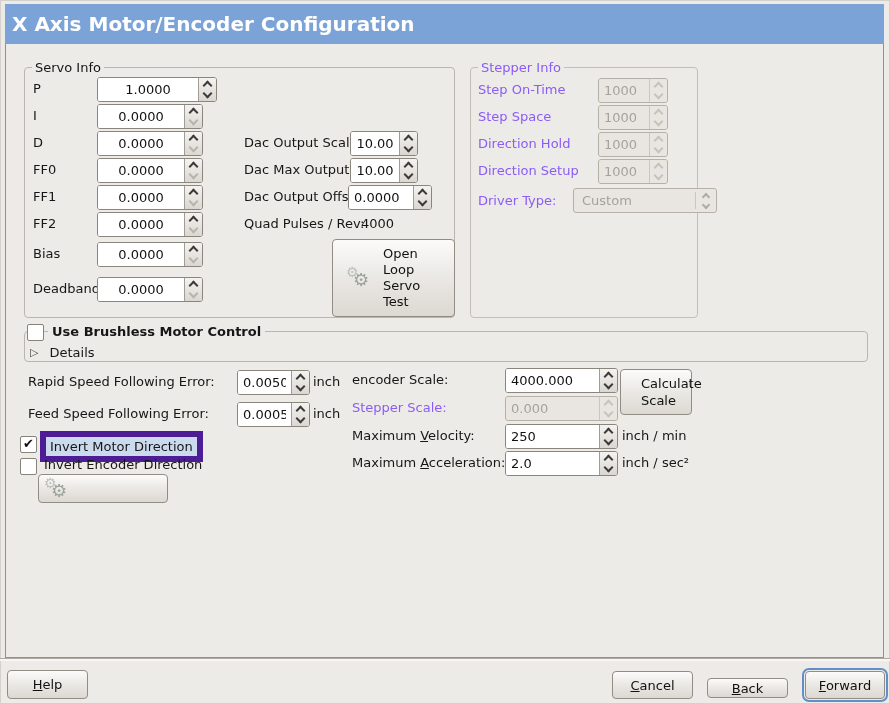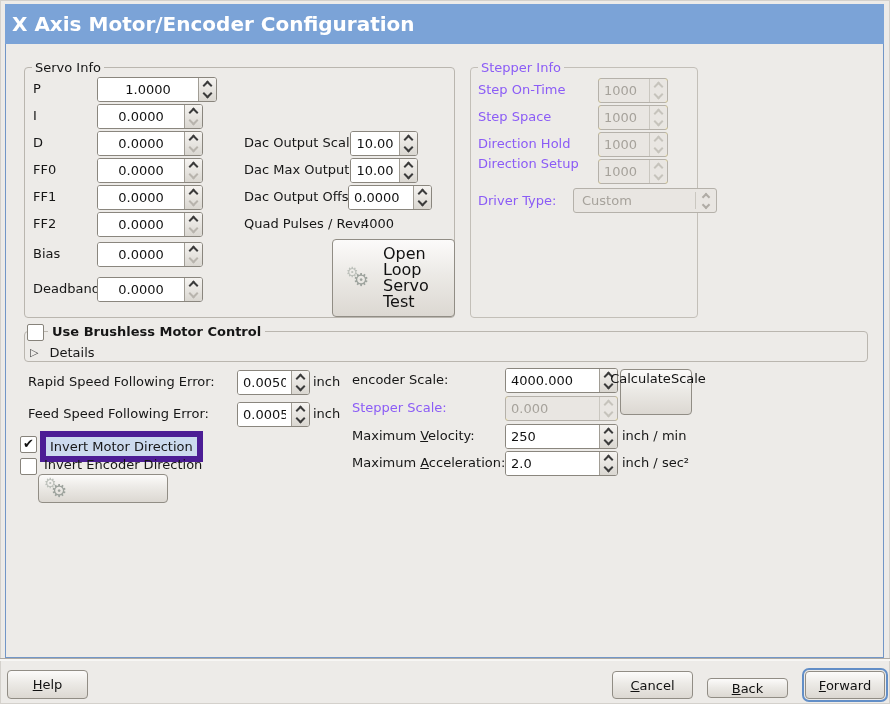--- a/index.html
+++ b/index.html
@@ -54,21 +54,21 @@
   .cb{position:absolute;width:15px;height:15px;background:#fff;border:1px solid #87837b;border-radius:2px;display:flex;align-items:center;justify-content:center;box-sizing:content-box}
   .cb .mark{font-size:13px;line-height:1;margin-top:-2px;color:#101010}
   .hl{position:absolute;background:#ccdaee;border:6px solid #4c1d95;padding:1px 4px;line-height:17px}
   
   .gears{position:relative;width:28px;height:26px;flex:0 0 auto}
   .gears .g1{position:absolute;left:1px;top:-1px;font-size:14px;color:#bcc0ba}
   .gears .g2{position:absolute;left:8px;top:4px;font-size:18px;color:#9da39d}
   .exp-tri{font-size:11px;color:#3c3c3c}
   .sep{position:absolute;left:0;top:658px;width:890px;height:2px;border-top:1px solid #aeaaa4;background:#f7f6f4}
   .quadval{position:absolute;height:24px;line-height:24px}
-  .olines{text-align:left;line-height:16px;font-size:16px}
+  .olines{text-align:left;line-height:16px;font-size:13px}
   u{text-decoration:underline}
 </style>
 </head>
 <body>
 
 <div class="winborder"></div>
 <div class="titlebar">
   <span>X Axis Motor/Encoder Configuration</span>
 </div>
 
@@ -266,21 +266,21 @@
   <div class="sbtns">
       <div class="sb">
         <i class="chev u"></i>
       </div>
       <div class="sb">
         <i class="chev d"></i>
       </div>
     </div>
 </div>
 
-<div class="lbl dis" style="left:478px;top:152px">Direction Setup</div>
+<div class="lbl dis" style="left:478px;top:159px">Direction Setup</div>
 <div class="spin off" style="left:598px;top:159px;width:70px">
   <input value="1000" style="">
   <div class="sbtns">
       <div class="sb">
         <i class="chev u"></i>
       </div>
       <div class="sb">
         <i class="chev d"></i>
       </div>
     </div>
@@ -337,21 +337,21 @@
   <input value="4000.000" style="">
   <div class="sbtns">
       <div class="sb">
         <i class="chev u"></i>
       </div>
       <div class="sb">
         <i class="chev d"></i>
       </div>
     </div>
 </div>
-<div class="btn" style="left:620px;top:369px;width:72px;height:46px;flex-direction:row;align-items:flex-start;padding-left:4px;line-height:17px">
+<div class="btn" style="left:620px;top:369px;width:72px;height:46px;flex-direction:column;align-items:flex-start;padding-left:20px;line-height:17px">
   <span>Calculate</span>
   <span>Scale</span>
 </div>
 
 <div class="lbl dis" style="left:352px;top:396px">Stepper Scale:</div>
 <div class="spin off" style="left:505px;top:396px;width:113px">
   <input value="0.000" style="">
   <div class="sbtns">
       <div class="sb">
         <i class="chev u"></i>

